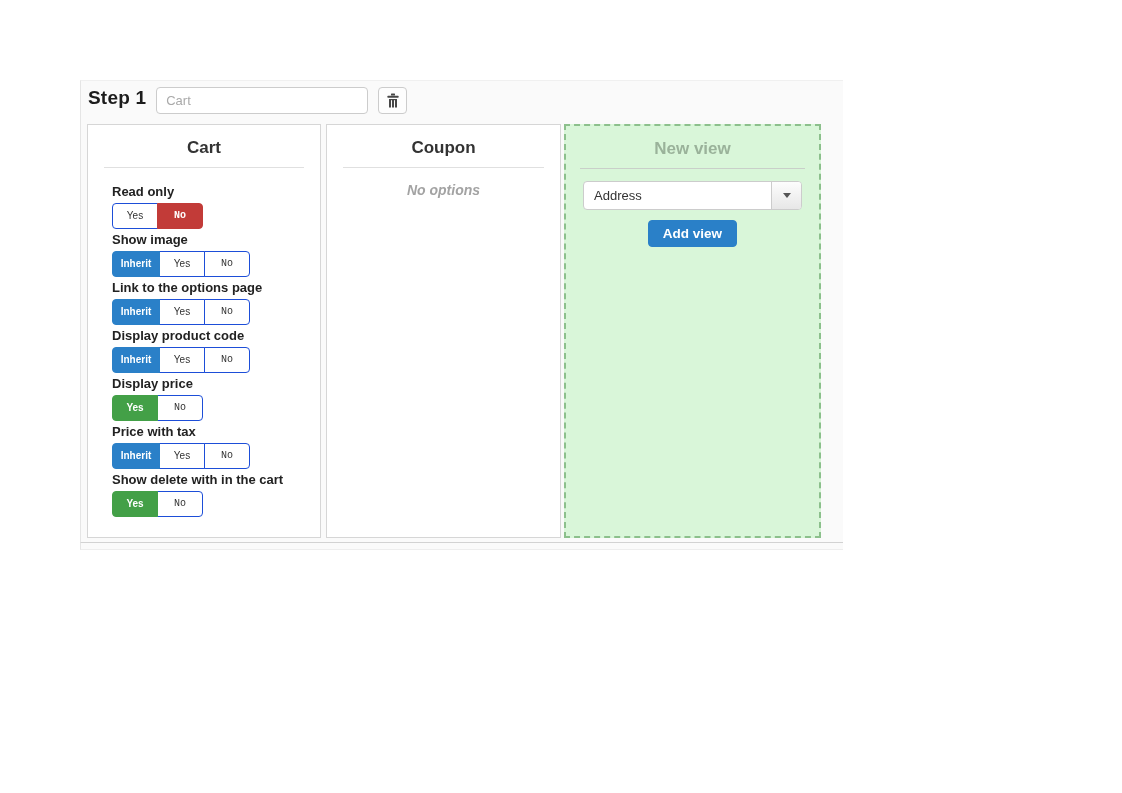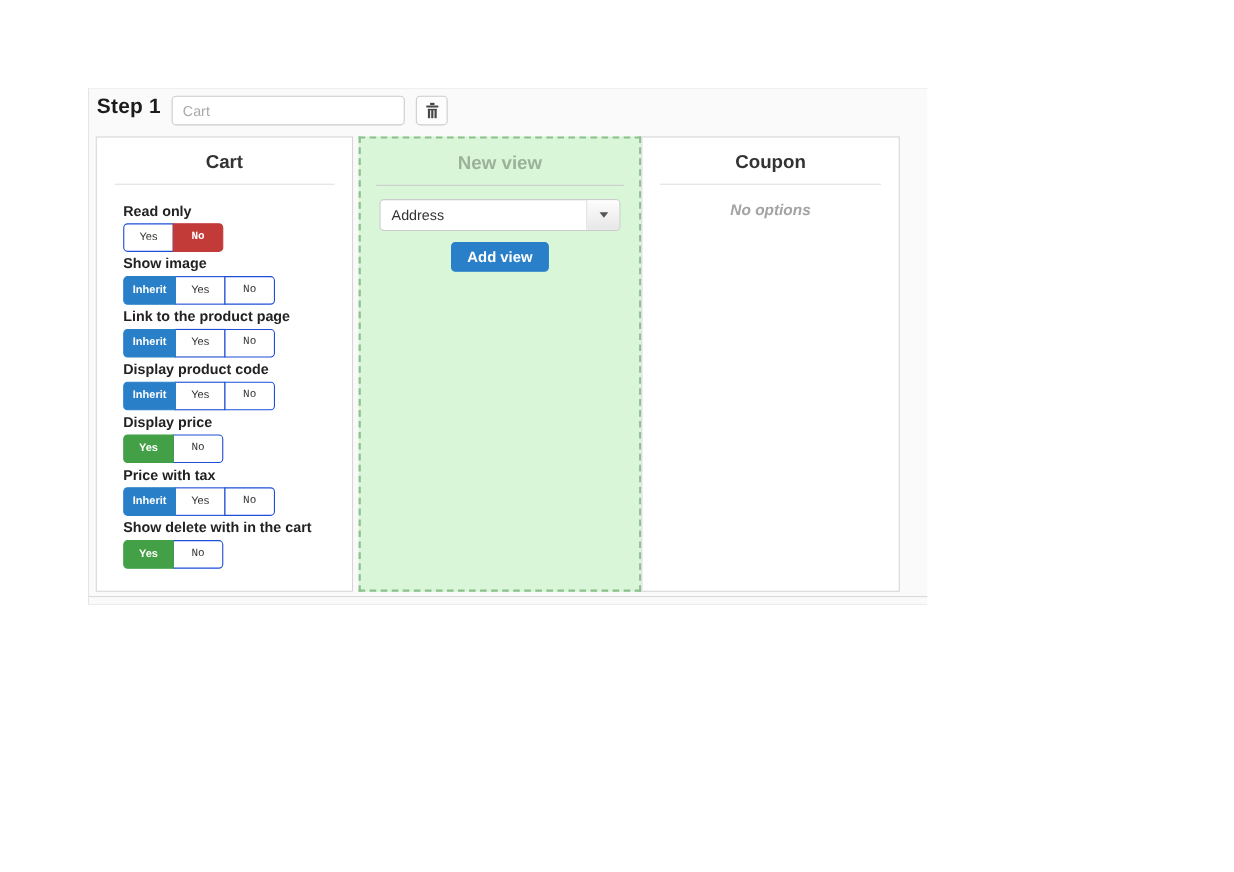--- a/index.html
+++ b/index.html
@@ -104,21 +104,21 @@
         <div class="fields">
             <div class="field"><div class="field-label">Read only</div><div class="btn-group">
                 <button class="tbtn">Yes</button>
                 <button class="tbtn sel sel-red">No</button>
               </div></div>
             <div class="field"><div class="field-label">Show image</div><div class="btn-group">
                 <button class="tbtn wide sel sel-blue">Inherit</button>
                 <button class="tbtn">Yes</button>
                 <button class="tbtn">No</button>
               </div></div>
-            <div class="field"><div class="field-label">Link to the product page</div><div class="btn-group">
+            <div class="field"><div class="field-label">Link to the options page</div><div class="btn-group">
                 <button class="tbtn wide sel sel-blue">Inherit</button>
                 <button class="tbtn">Yes</button>
                 <button class="tbtn">No</button>
               </div></div>
             <div class="field"><div class="field-label">Display product code</div><div class="btn-group">
                 <button class="tbtn wide sel sel-blue">Inherit</button>
                 <button class="tbtn">Yes</button>
                 <button class="tbtn">No</button>
               </div></div>
             <div class="field"><div class="field-label">Display price</div><div class="btn-group">
@@ -130,34 +130,34 @@
                 <button class="tbtn">Yes</button>
                 <button class="tbtn">No</button>
               </div></div>
             <div class="field"><div class="field-label">Show delete with in the cart</div><div class="btn-group">
                 <button class="tbtn sel sel-green">Yes</button>
                 <button class="tbtn">No</button>
               </div></div>
           </div>
       </div>
 
+      <div class="panel coupon">
+        <div class="panel-title">Coupon</div>
+        <div class="panel-hr"></div>
+        <div class="no-options">No options</div>
+      </div>
+
       <div class="panel new-view">
         <div class="panel-title">New view</div>
         <div class="panel-hr"></div>
         <div class="select-row">
           <span class="select-value">Address</span>
           <span class="select-caret-btn">
             <span class="caret-down"></span>
           </span>
         </div>
         <button class="add-view-btn">Add view</button>
       </div>
 
-      <div class="panel coupon">
-        <div class="panel-title">Coupon</div>
-        <div class="panel-hr"></div>
-        <div class="no-options">No options</div>
-      </div>
-
     </div>
   </div>
   <div class="step-stub"></div>
 </div>
 
 </body></html>

